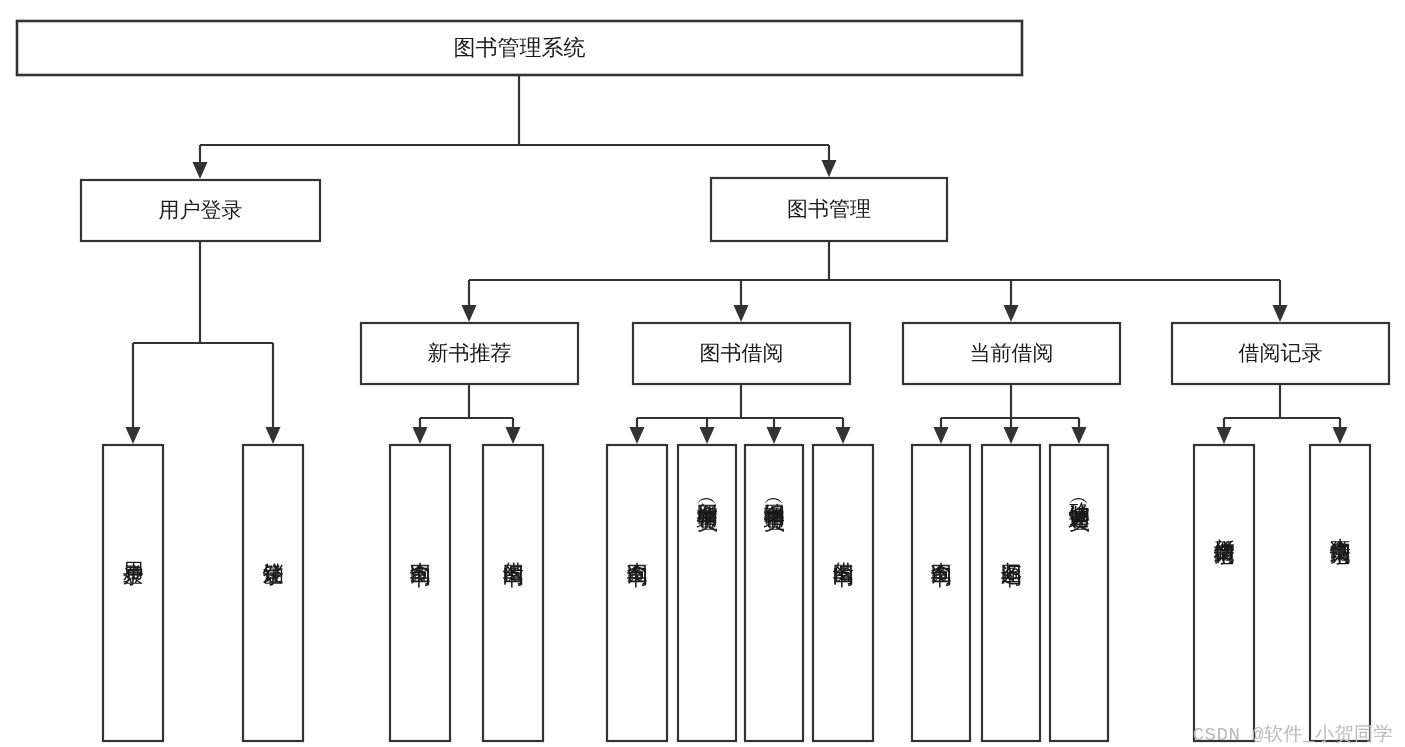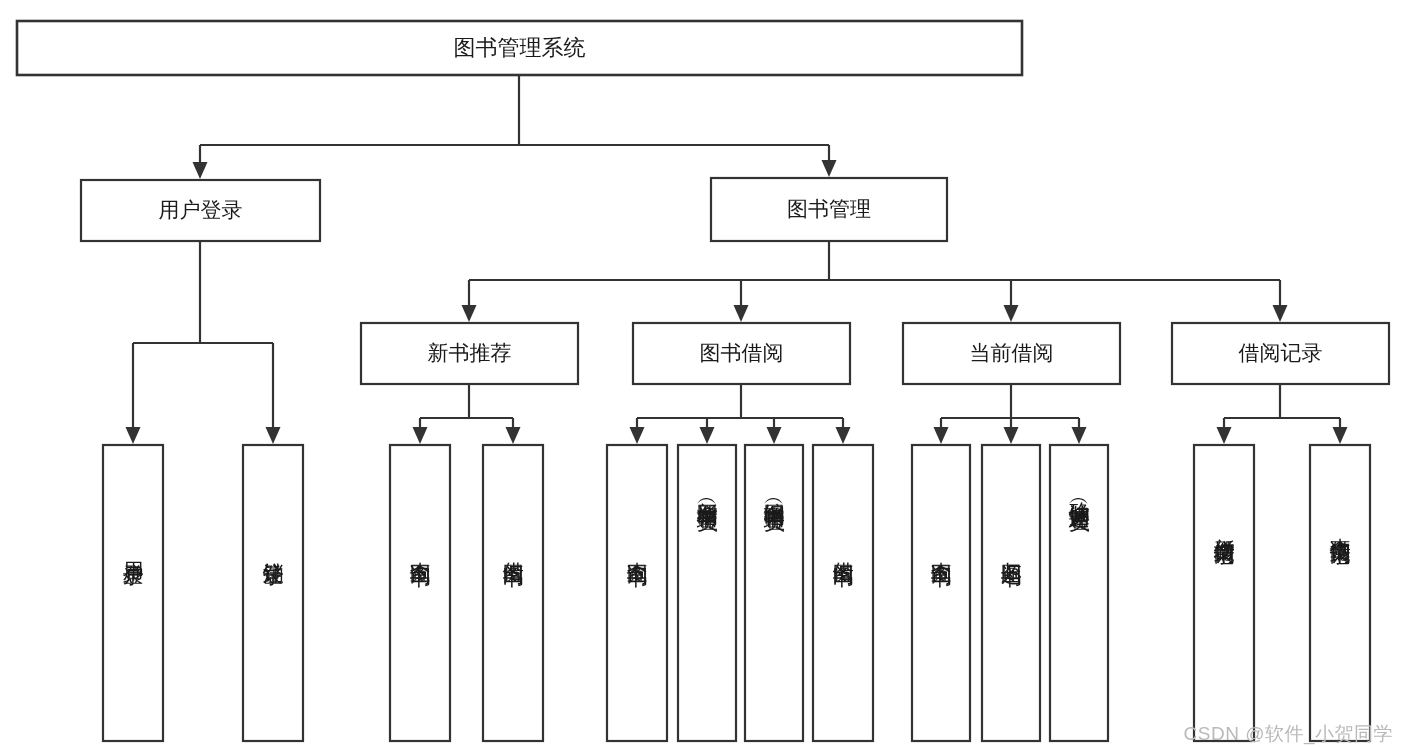--- a/index.html
+++ b/index.html
@@ -70,21 +70,21 @@
     font-size: 21px;
     line-height: 1.08;
     letter-spacing: 1.5px;
     color: #1a1a1a;
     white-space: nowrap;
   }
   .watermark {
     position: absolute;
     right: 12px;
     bottom: 8px;
-    font-family: Liberation Sans, sans-serif;
+    font-family: Liberation Mono, monospace;
     font-size: 19px;
     color: #b9b9b9;
     letter-spacing: 0.5px;
     white-space: nowrap;
   }
 </style>
 </head>
 <body>
 
 <div id="diagram-root">

